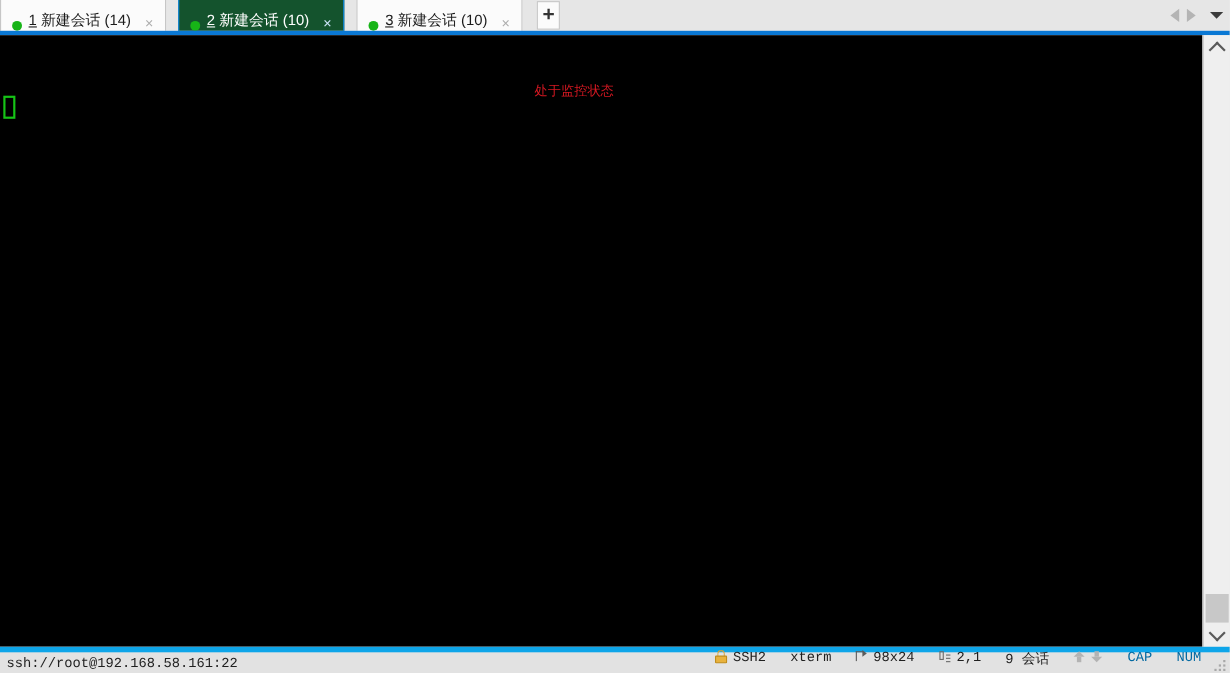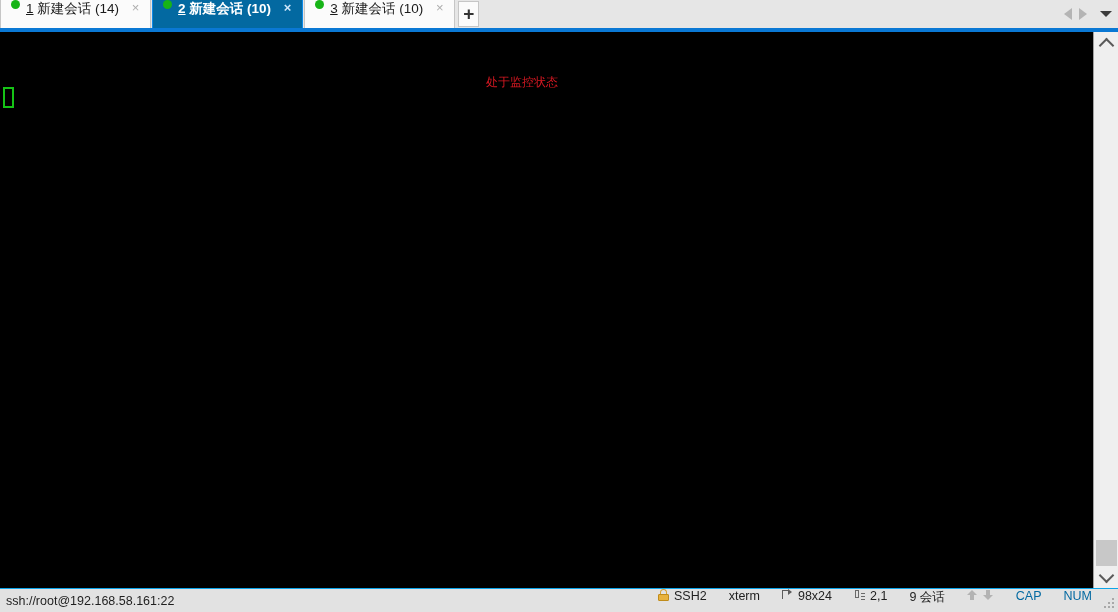--- a/index.html
+++ b/index.html
@@ -36,34 +36,33 @@
     left: 0; top: 0;
     height: 28px;
     display: flex;
     align-items: flex-start;
   }
   .tab {
     position: relative;
     height: 28px;
     box-sizing: border-box;
     display: flex;
-    align-items: flex-start;
+    align-items: flex-end;
     padding: 0 4px 0 10px;
     background: #fbfbfb;
     border: 1px solid #c6c6c6;
     border-top: none;
     border-bottom: none;
-    margin-right: 1px;
+    margin-right: 11px;
     cursor: default;
     white-space: nowrap;
   }
   .tab.active {
-    background: #0369a1;
+    background: #14532d;
     border-color: #0d8ae8;
-    font-weight: bold;
   }
   .tab-dot {
     width: 9px;
     height: 9px;
     border-radius: 50%;
     background: #17b417;
     flex: 0 0 auto;
     margin-right: 6px;
   }
   .tab-label {
@@ -220,26 +219,27 @@
     background: #c8c8c8;
   }
 
   
   .statusbar {
     position: absolute;
     left: 0; bottom: 0;
     width: 1118px;
     height: 24px;
     background: #e2e2e2;
-    border-top: 1px solid #0ea5e9;
+    border-top: 5px solid #0ea5e9;
     box-sizing: border-box;
     display: flex;
     align-items: center;
     font-size: 12.5px;
     color: #1f1f1f;
+    font-family: Liberation Mono, monospace;
   }
   .sb-conn {
     margin-left: 6px;
     color: #1f1f1f;
     font-size: 12.5px;
   }
   .sb-right {
     margin-left: auto;
     display: flex;
     align-items: center;

